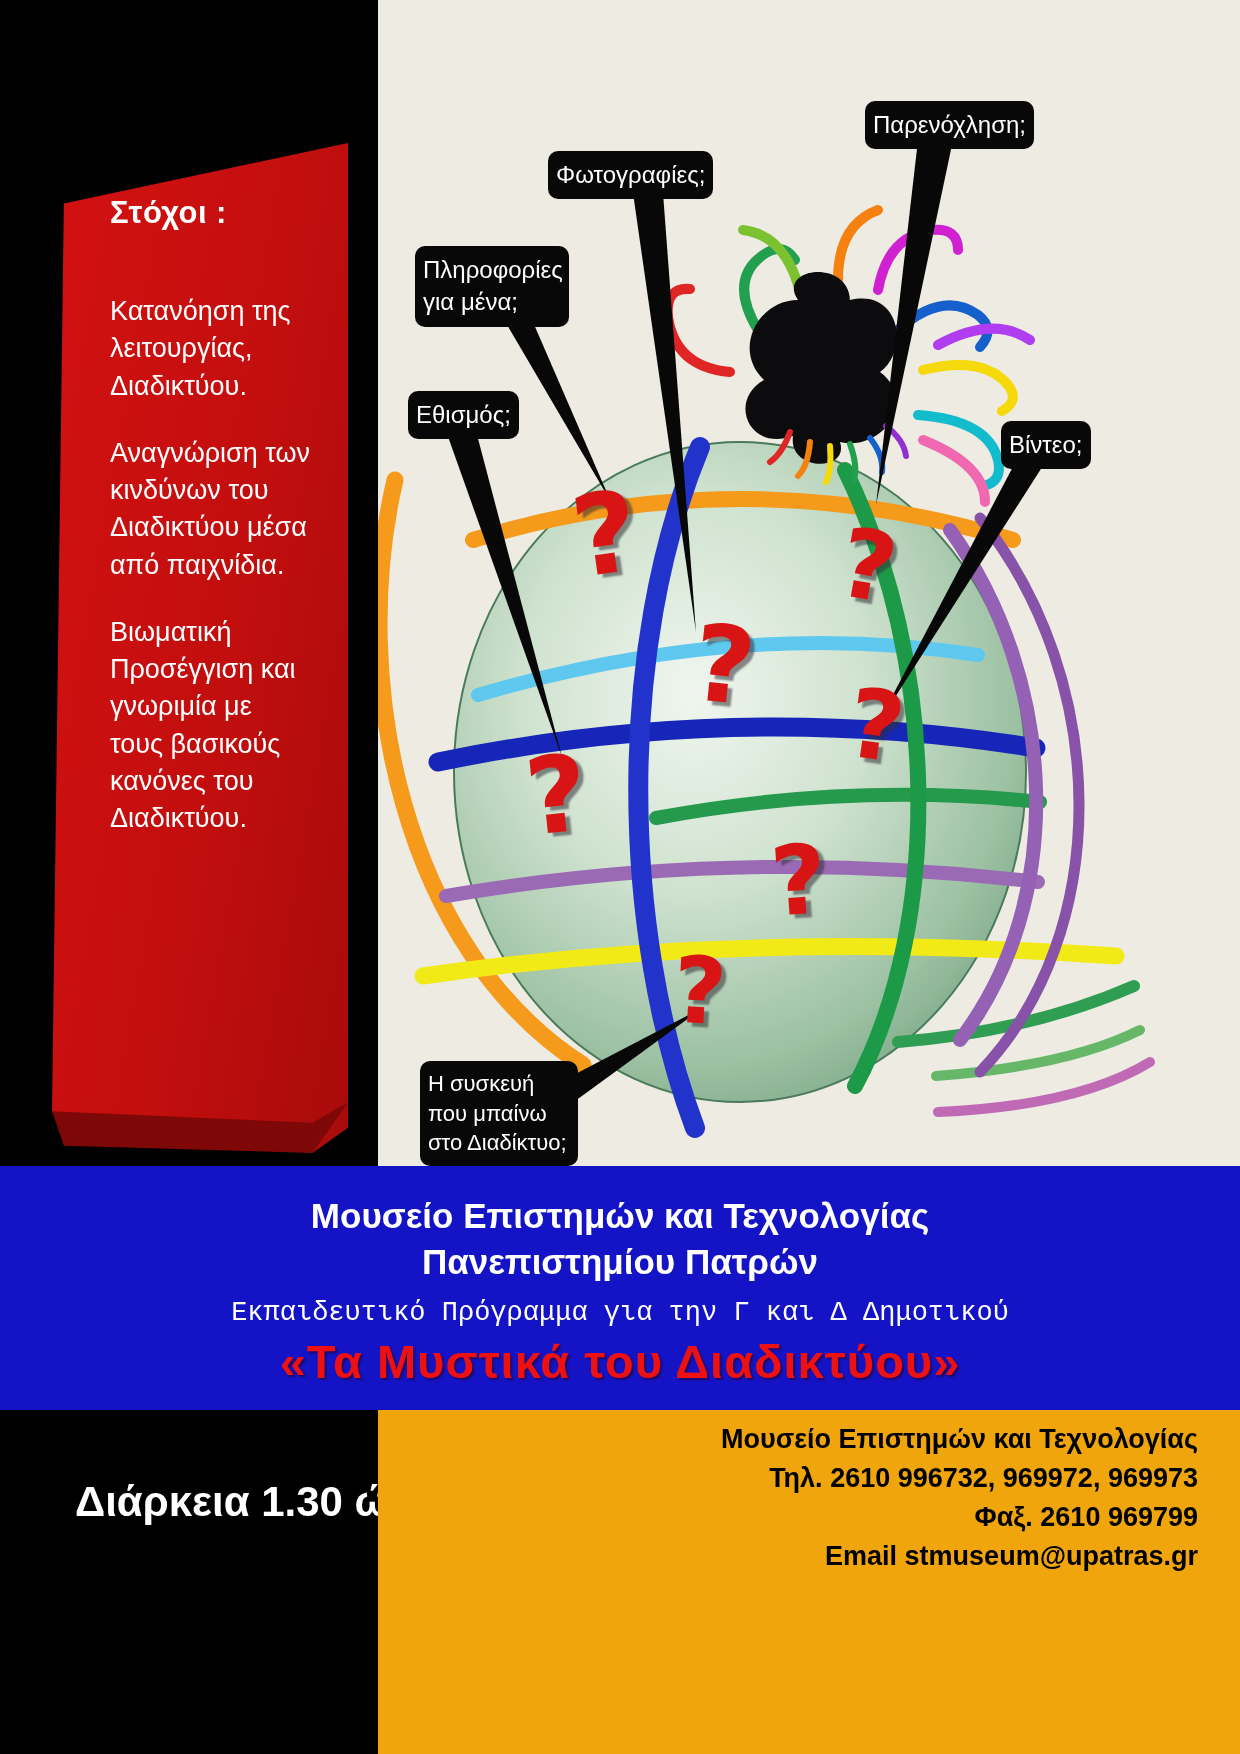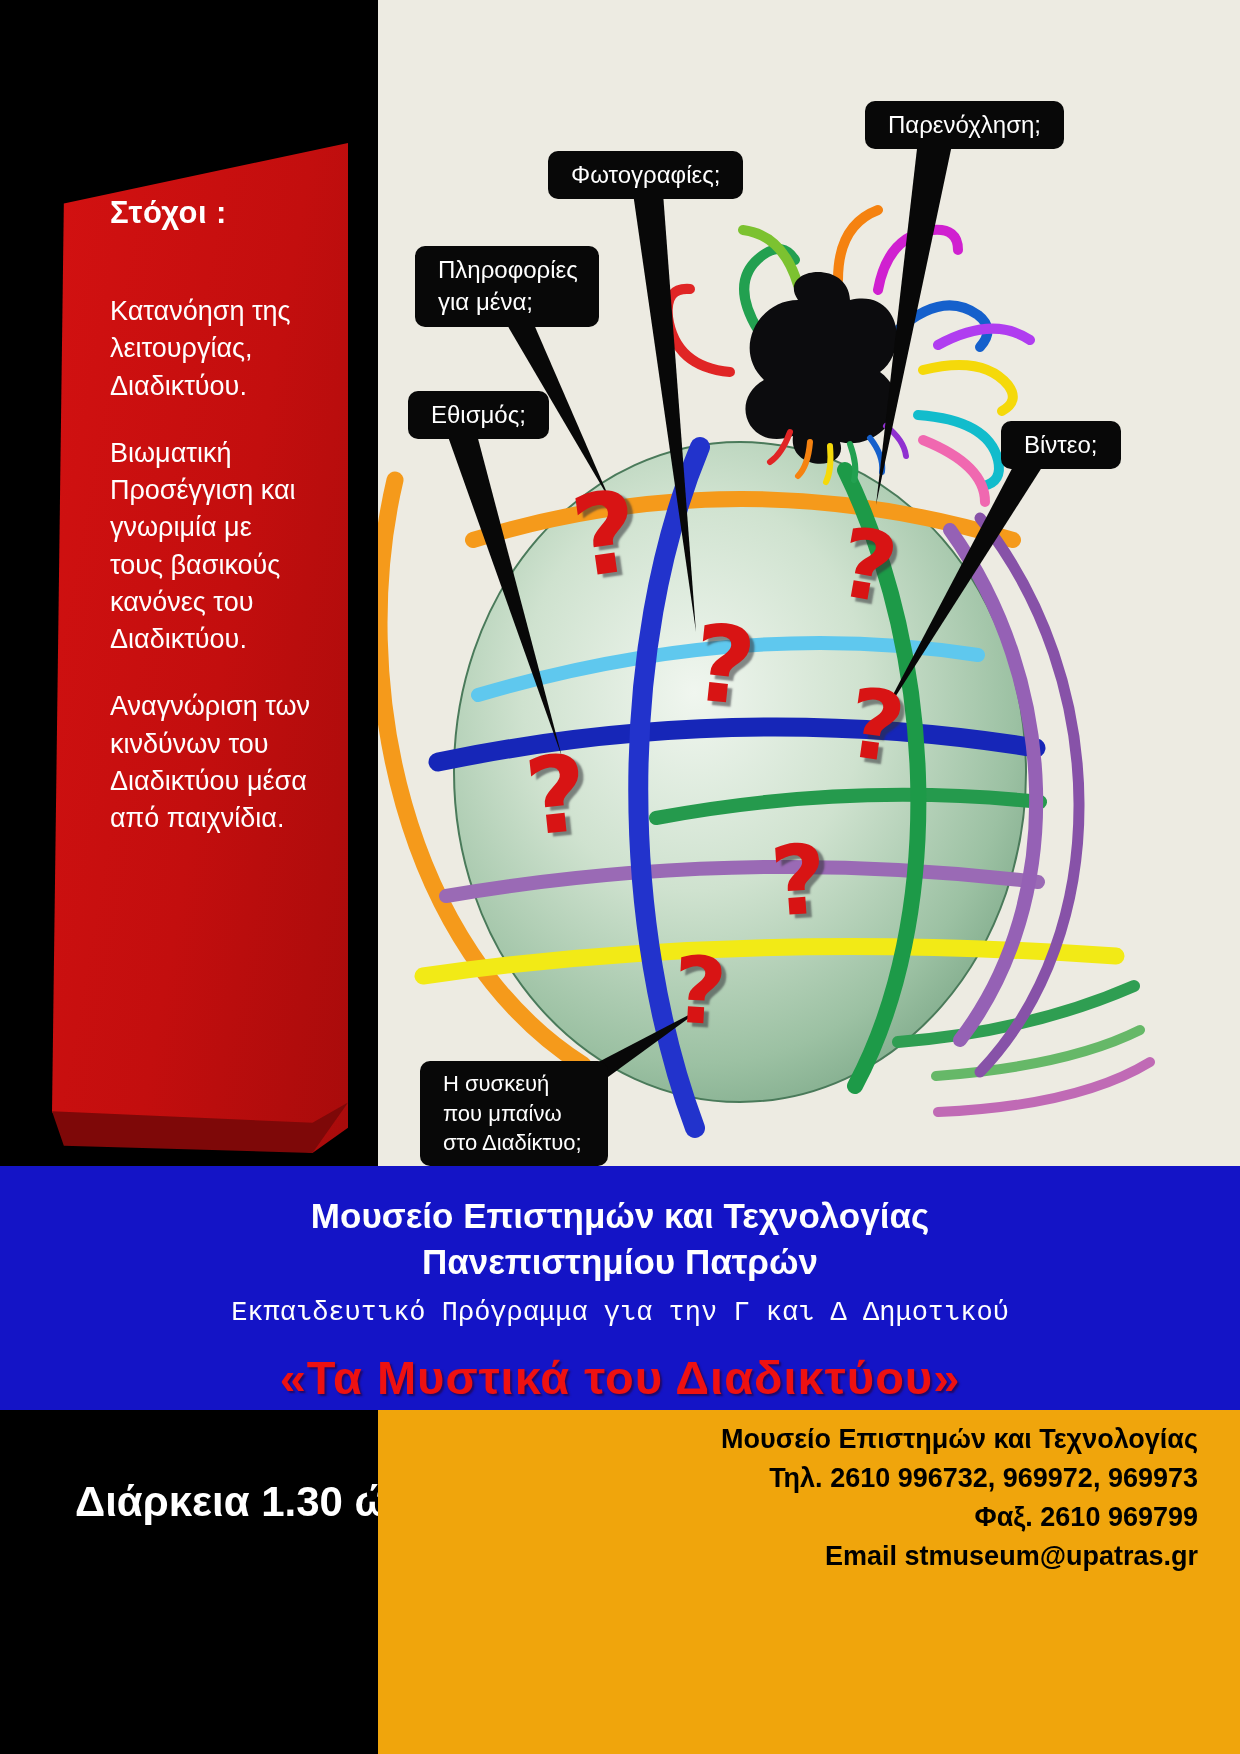--- a/index.html
+++ b/index.html
@@ -28,32 +28,32 @@
     background:#edebe2;overflow:hidden;
   }
   .panel svg{position:absolute;left:0;top:0;z-index:1;}
   .qm{
     position:absolute;z-index:3;color:#d81414;font-weight:bold;
     font-family:"DejaVu Sans",sans-serif;line-height:1;
     text-shadow:5px 4px 2px rgba(50,50,55,.55);
   }
   .callout{
     position:absolute;z-index:5;background:#080808;color:#fff;
-    border-radius:10px;padding:8px 23px;font-size:24px;line-height:1.35;
+    border-radius:10px;padding:8px 8px;font-size:24px;line-height:1.35;
   }
   
   .banner{
     position:absolute;left:0;top:1166px;width:1240px;height:244px;
     background:#1414c6;color:#fff;text-align:center;z-index:2;
   }
   .banner-l1{font-size:35px;font-weight:bold;margin-top:30px;}
   .banner-l2{font-size:35px;font-weight:bold;margin-top:6px;}
   .banner-l3{font-size:27px;margin-top:16px;font-family:Liberation Mono, monospace;}
   .banner-title{
-    font-size:47px;font-weight:bold;color:#ee1111;margin-top:22px;
+    font-size:47px;font-weight:bold;color:#ee1111;margin-top:6px;
     text-shadow:2px 2px 2px rgba(40,0,40,.6);letter-spacing:1px;
   }
   
   .footer-orange{
     position:absolute;left:378px;top:1410px;width:862px;height:344px;
     background:#f0a50c;color:#000;text-align:right;z-index:2;
     padding-top:10px;box-sizing:border-box;
   }
   .contact-line{font-size:27px;font-weight:bold;line-height:1.45;margin-right:42px;}
   .duration{
@@ -65,22 +65,22 @@
 <body>
 
 <div class="poster">
 
   <div class="ribbon">
     <div class="ribbon-face"></div>
     <div class="ribbon-bevel"></div>
     <div class="ribbon-text">
       <p class="goals-title">Στόχοι :</p>
       <p class="goal">Κατανόηση της λειτουργίας, Διαδικτύου.</p>
+      <p class="goal">Αναγνώριση των  κινδύνων του Διαδικτύου μέσα από παιχνίδια.</p>
       <p class="goal">Βιωματική Προσέγγιση και γνωριμία με τους βασικούς κανόνες του Διαδικτύου.</p>
-      <p class="goal">Αναγνώριση των  κινδύνων του Διαδικτύου μέσα από παιχνίδια.</p>
     </div>
   </div>
 
   <div class="panel">
 
     <svg width="862" height="1166" viewBox="0 0 862 1166">
       <defs>
         <radialGradient id="sphereGrad" cx="42%" cy="38%" r="75%">
           <stop offset="0%" stop-color="#f0f6ef"></stop>
           <stop offset="40%" stop-color="#cfe2cf"></stop>

